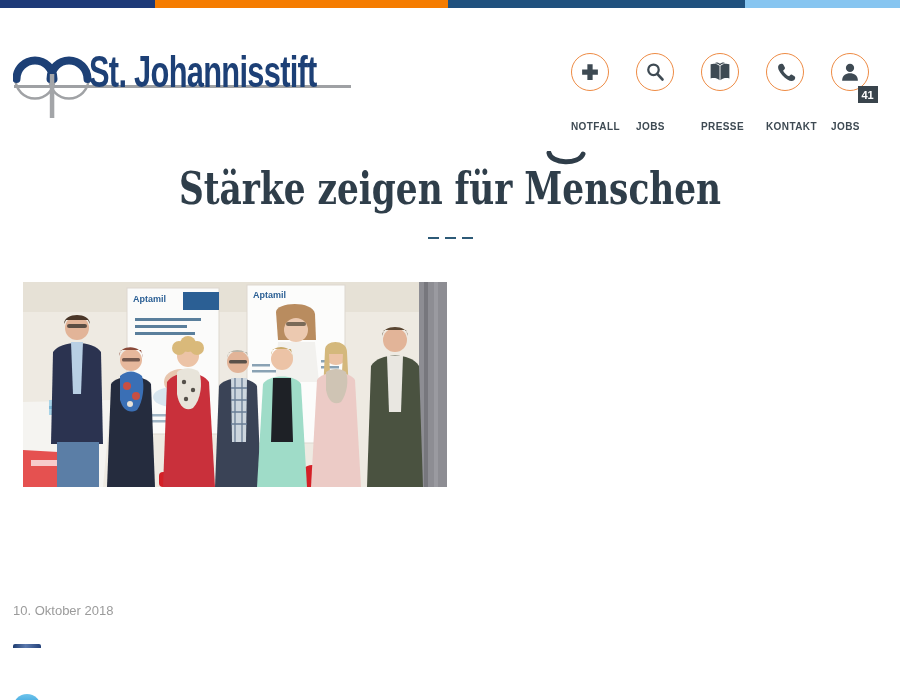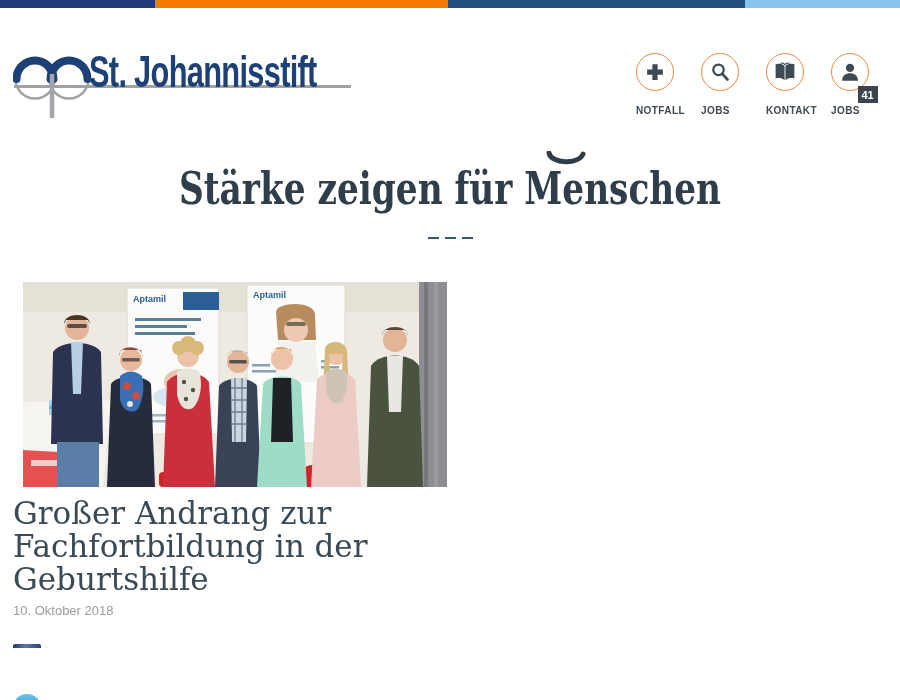--- a/index.html
+++ b/index.html
@@ -30,21 +30,21 @@
   }
 
   
   #nav { position:absolute; right:4px; top:45px; display:flex; }
   .nav-item { position:relative; width:65px; display:flex; flex-direction:column; align-items:flex-start; cursor:pointer; }
   .nav-circle {
     width:38px; height:38px; border-radius:50%; border:1.5px solid #ee8b44;
     display:flex; align-items:center; justify-content:center; background:#fff;
   }
   .nav-label {
-    margin-top:14px; font-size:10px; font-weight:bold; color:#3e4a53; letter-spacing:0.4px;
+    margin-top:30px; font-size:10px; font-weight:bold; color:#3e4a53; letter-spacing:0.4px;
     white-space:nowrap;
   }
   .nav-badge {
     position:absolute; top:33px; left:calc(50% - 6px); width:20px; height:17px;
     background:#39444c; color:#ffffff; font-size:11px; font-weight:bold;
     display:flex; align-items:center; justify-content:center; z-index:2;
   }
 
   
   #heading-clipped { position:absolute; left:546px; top:151px; z-index:1; }
@@ -126,23 +126,31 @@
       </div>
 
       <div class="nav-item">
         <div class="nav-circle">
           <svg width="24" height="24" viewBox="0 0 32 32">
             <path d="M15.4 8 C12 4.5 6.5 4.8 3.5 5.8 L3.5 24.5 C7 23.5 12.5 23.8 15.4 27 Z" fill="#3e4a53"></path>
             <path d="M16.6 8 C20 4.5 25.5 4.8 28.5 5.8 L28.5 24.5 C25 23.5 19.5 23.8 16.6 27 Z" fill="#3e4a53"></path>
             <path d="M10 5 C12 4.2 14.5 5.5 15.4 7 L16.6 7 C17.5 5.5 20 4.2 22 5 L22 3.6 C19.5 3 17 4 16 5.2 C15 4 12.5 3 10 3.6 Z" fill="#3e4a53"></path>
           </svg>
         </div>
+        <div class="nav-label">PRESSE</div>
+      </div>
+
+      <div class="nav-item">
+        <div class="nav-circle">
+          <svg width="24" height="24" viewBox="0 0 32 32">
+            <path d="M8 5.5 C10.5 3.5 13.5 4 14.5 6 L16.5 10 C17 11.2 16.3 12.4 15.2 13.4 L13.8 14.7 C15.5 18.2 19.3 21.8 22.8 23.2 L24 21.9 C25 20.8 26.3 20.3 27.4 20.9 L31 23 C32.8 24.2 32.5 27.3 30.3 29.1 C28 31 24.5 30.6 20.8 28.4 C14.8 24.9 9.5 19.3 7 13.4 C5.6 9.9 6.2 7 8 5.5 Z" fill="#3e4a53" transform="scale(0.88) translate(1.5,1.5)"></path>
+          </svg>
+        </div>
         <div class="nav-label">KONTAKT</div>
       </div>
-
 
       <div class="nav-item">
         <div class="nav-circle">
           <svg width="24" height="24" viewBox="0 0 32 32">
             <circle cx="16" cy="10.5" r="5.5" fill="#3e4a53"></circle>
             <path d="M5.5 27.5 C5.5 20.5 10.5 17.8 16 17.8 C21.5 17.8 26.5 20.5 26.5 27.5 Z" fill="#3e4a53"></path>
           </svg>
         </div>
         <div class="nav-badge">41</div>
         <div class="nav-label">JOBS</div>
@@ -252,19 +260,18 @@
       <path d="M294 98 C300 88 326 88 332 98 L338 205 L288 205 Z" fill="#eccbc6"></path>
       <path d="M303 90 C308 86 318 86 323 90 C326 98 324 112 318 120 C310 124 305 118 303 108 Z" fill="#cfc4b4"></path>
 
       <circle cx="372" cy="58" r="12" fill="#e2b498"></circle>
       <path d="M359 54 C359 42 385 42 385 54 L383 48 L361 48 Z" fill="#5a4632"></path>
       <path d="M348 84 C356 70 388 70 396 84 L400 205 L344 205 Z" fill="#4a5240"></path>
       <path d="M364 74 L380 74 L378 130 L366 130 Z" fill="#e9e7e1"></path>
     </svg>
   </div>
 
-  <div id="article-title">Großer Andrang zur Fachfortbildung in der Geburtshilfe</div>
   <div id="article-date">10. Oktober 2018</div>
 
   <div id="social-1"></div>
   <div id="social-2"></div>
 
 </div>
 
 </body></html>

